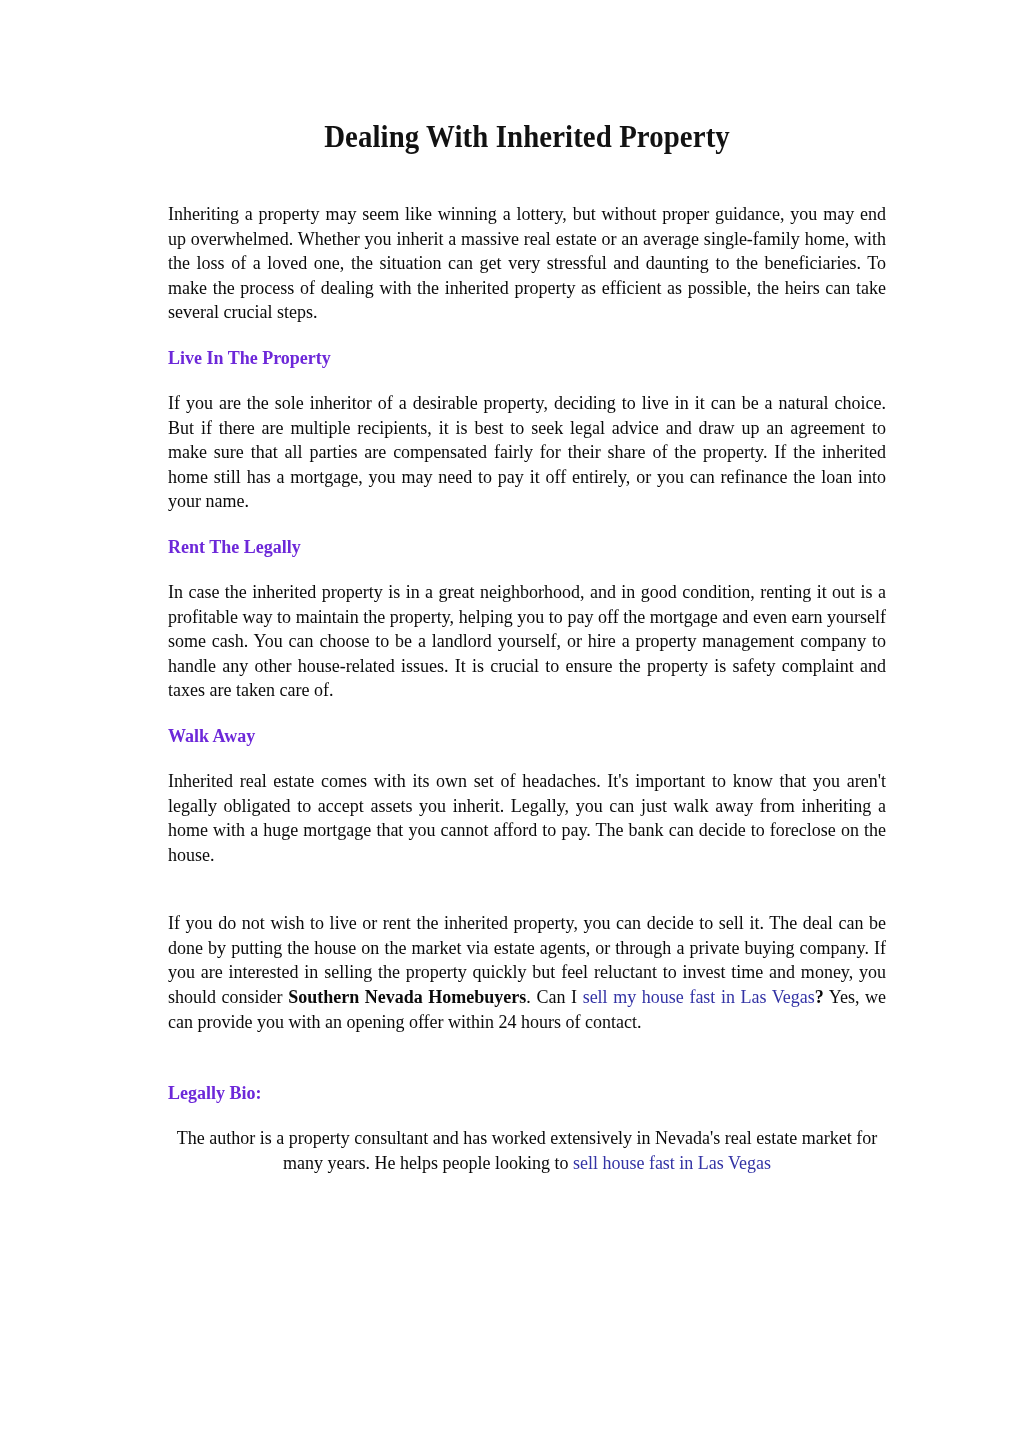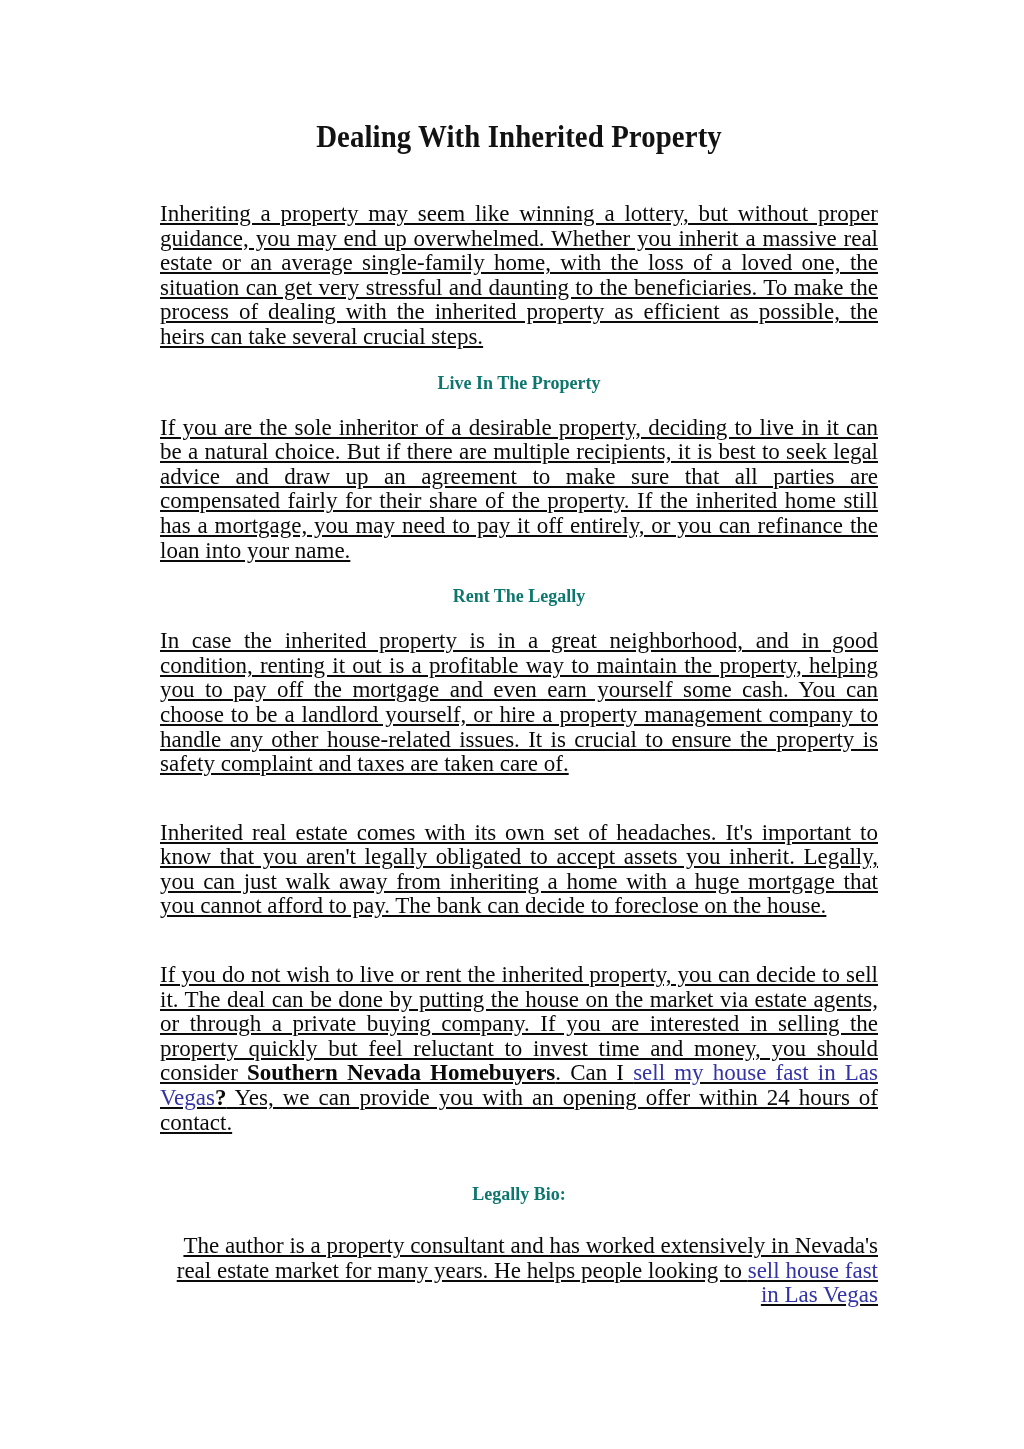--- a/index.html
+++ b/index.html
@@ -13,21 +13,21 @@
     height: 1449px;
     position: relative;
     overflow: hidden;
     font-family: "Liberation Serif", "DejaVu Serif", serif;
     color: #000000;
     -webkit-font-smoothing: antialiased;
   }
 
   .page {
     position: absolute;
-    left: 8px;
+    left: 16px;
     top: 0;
     width: 905px;
     height: 1449px;
     background: #ffffff;
   }
 
   .content {
     position: absolute;
     left: 152px;
     top: 118px;
@@ -42,41 +42,39 @@
     text-align: center;
     letter-spacing: 0.1px;
     margin: 0 0 0 0;
     color: #121212;
     transform: scaleX(0.93);
     transform-origin: center center;
     white-space: nowrap;
   }
 
   .para {
-    font-size: 23px;
+    font-size: 18px;
     line-height: 24.6px;
     text-align: justify;
     text-justify: inter-word;
     margin: 0;
     color: #0a0a0a;
-    text-decoration: underline;
   }
 
   .para.left-align {
-    text-align: right;
-    margin-top: 7px;
+    text-align: center;
   }
 
   .section-head {
     font-size: 18px;
     line-height: 22px;
     font-weight: bold;
     margin: 0;
-    text-align: center;
-    color: #0f766e;
+    text-align: left;
+    color: #6d28d9;
   }
 
   
   .sp-title-para  { height: 46px; }
   .sp-para-head   { height: 22px; }
   .sp-head-para   { height: 22px; }
   .sp-bio         { height: 48px; }
 
   .bold { font-weight: bold; }
 
@@ -109,20 +107,21 @@
     <div class="sp-para-head"></div>
 
     <h2 class="section-head">Rent The Legally</h2>
 
     <div class="sp-head-para"></div>
 
     <p class="para">In case the inherited property is in a great neighborhood, and in good condition, renting it out is a profitable way to maintain the property, helping you to pay off the mortgage and even earn yourself some cash. You can choose to be a landlord yourself, or hire a property management company to handle any other house-related issues. It is crucial to ensure the property is safety complaint and taxes are taken care of.</p>
 
     <div class="sp-para-head"></div>
 
+    <h2 class="section-head">Walk Away</h2>
 
     <div class="sp-head-para"></div>
 
     <p class="para">Inherited real estate comes with its own set of headaches. It's important to know that you aren't legally obligated to accept assets you inherit. Legally, you can just walk away from inheriting a home with a huge mortgage that you cannot afford to pay. The bank can decide to foreclose on the house.</p>
 
     <div class="sp-para-head"></div>
 
 
     <div class="sp-head-para"></div>
 

